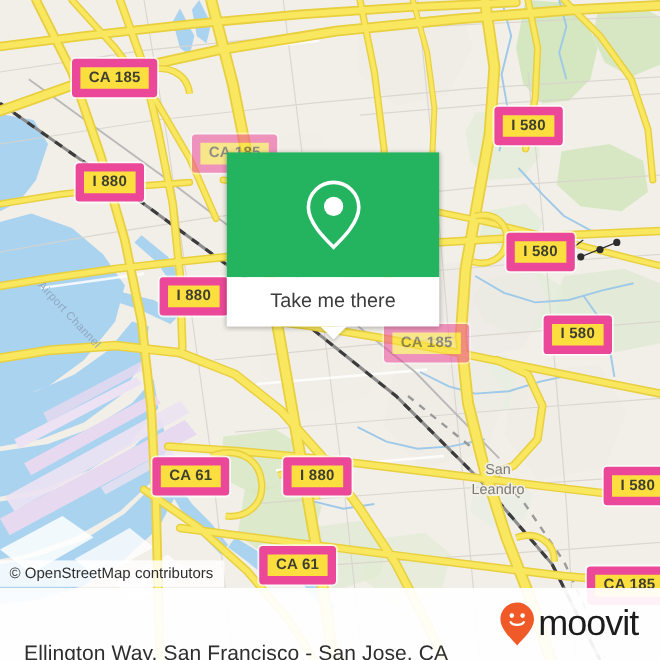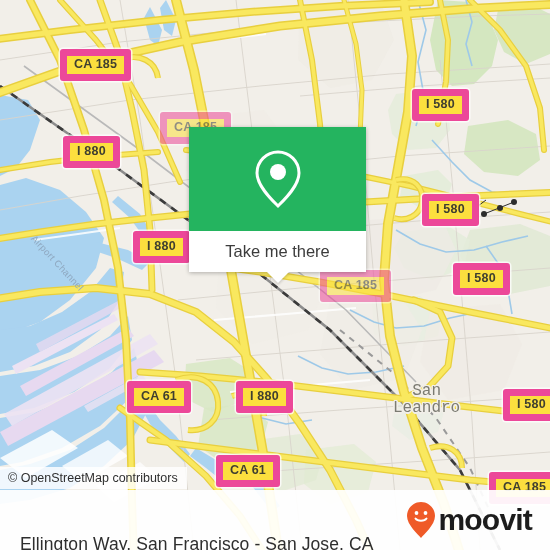--- a/index.html
+++ b/index.html
@@ -41,31 +41,30 @@
     box-shadow: 0 0 0 1.5px rgba(255,255,255,0.75);
   }
   .shield.faded {
     opacity: 0.55;
   }
 
   
   .place-label {
     position: absolute;
     color: #7b7b72;
-    font-size: 16px;
+    font-size: 12px;
     line-height: 17px;
     text-align: center;
     text-shadow:
       1.5px 0 #f2efe9, -1.5px 0 #f2efe9,
       0 1.5px #f2efe9, 0 -1.5px #f2efe9,
       1px 1px #f2efe9, -1px -1px #f2efe9,
       1px -1px #f2efe9, -1px 1px #f2efe9;
     white-space: pre-line;
     pointer-events: none;
-    font-family: Liberation Mono, monospace;
   }
   .water-label {
     position: absolute;
     color: #8fa8c0;
     font-size: 9.5px;
     letter-spacing: 0.4px;
     white-space: nowrap;
     pointer-events: none;
   }
 
@@ -142,21 +141,21 @@
     margin-top: 48px;
   }
   #moovit-logo {
     display: flex;
     align-items: center;
     gap: 2px;
   }
   #moovit-wordmark {
     color: #1c1c1c;
     font-size: 30px;
-    font-weight: bold;
+    font-weight: normal;
     letter-spacing: -0.8px;
     line-height: 30px;
   }
 </style>
 </head>
 <body>
 
 <div id="app">
 
   <svg id="map-canvas" viewBox="0 0 550 550">

